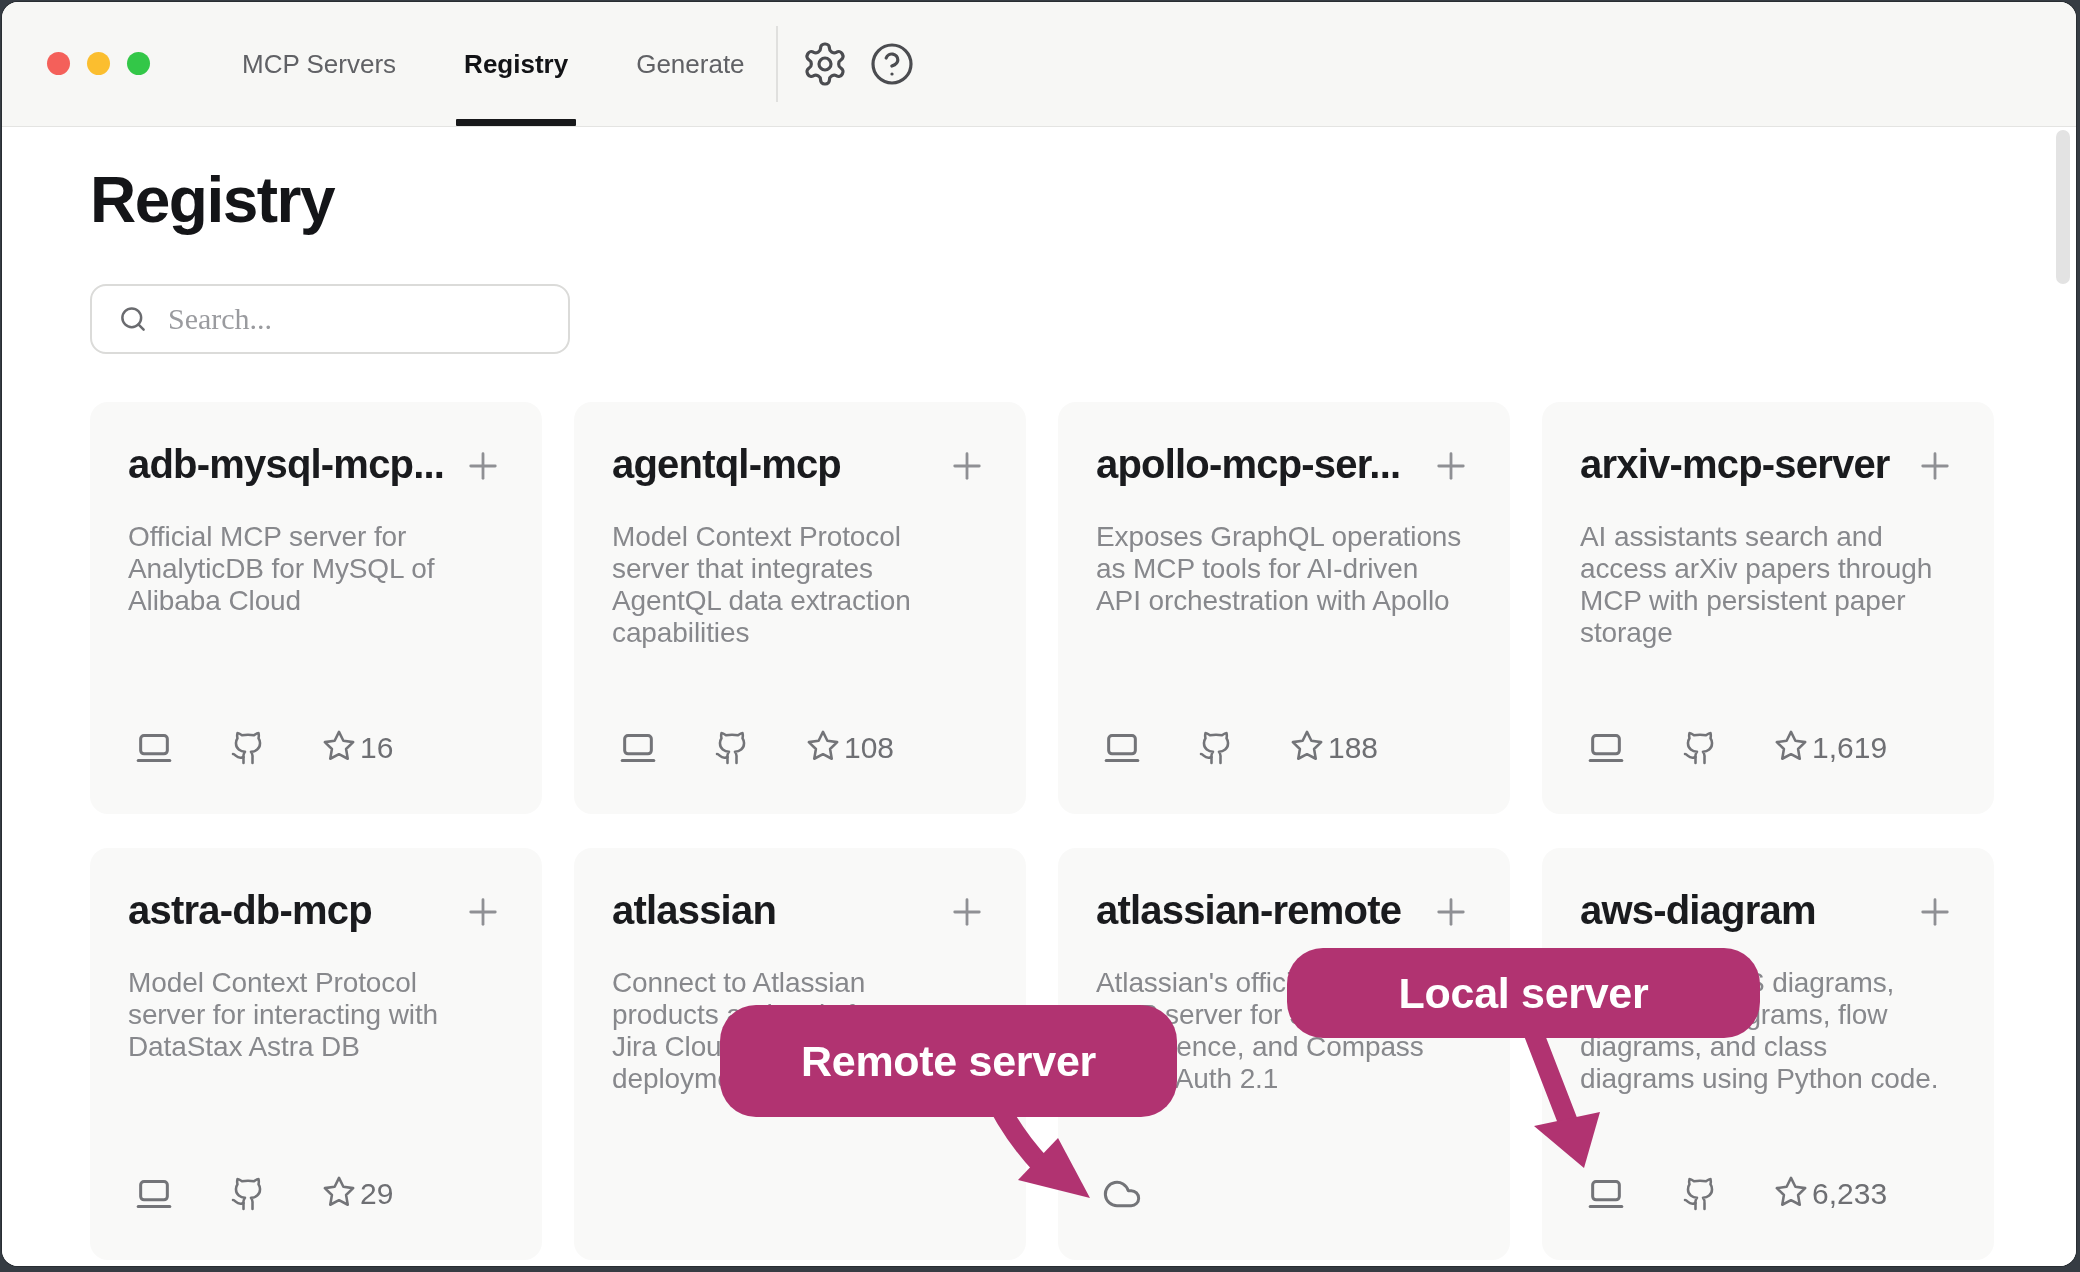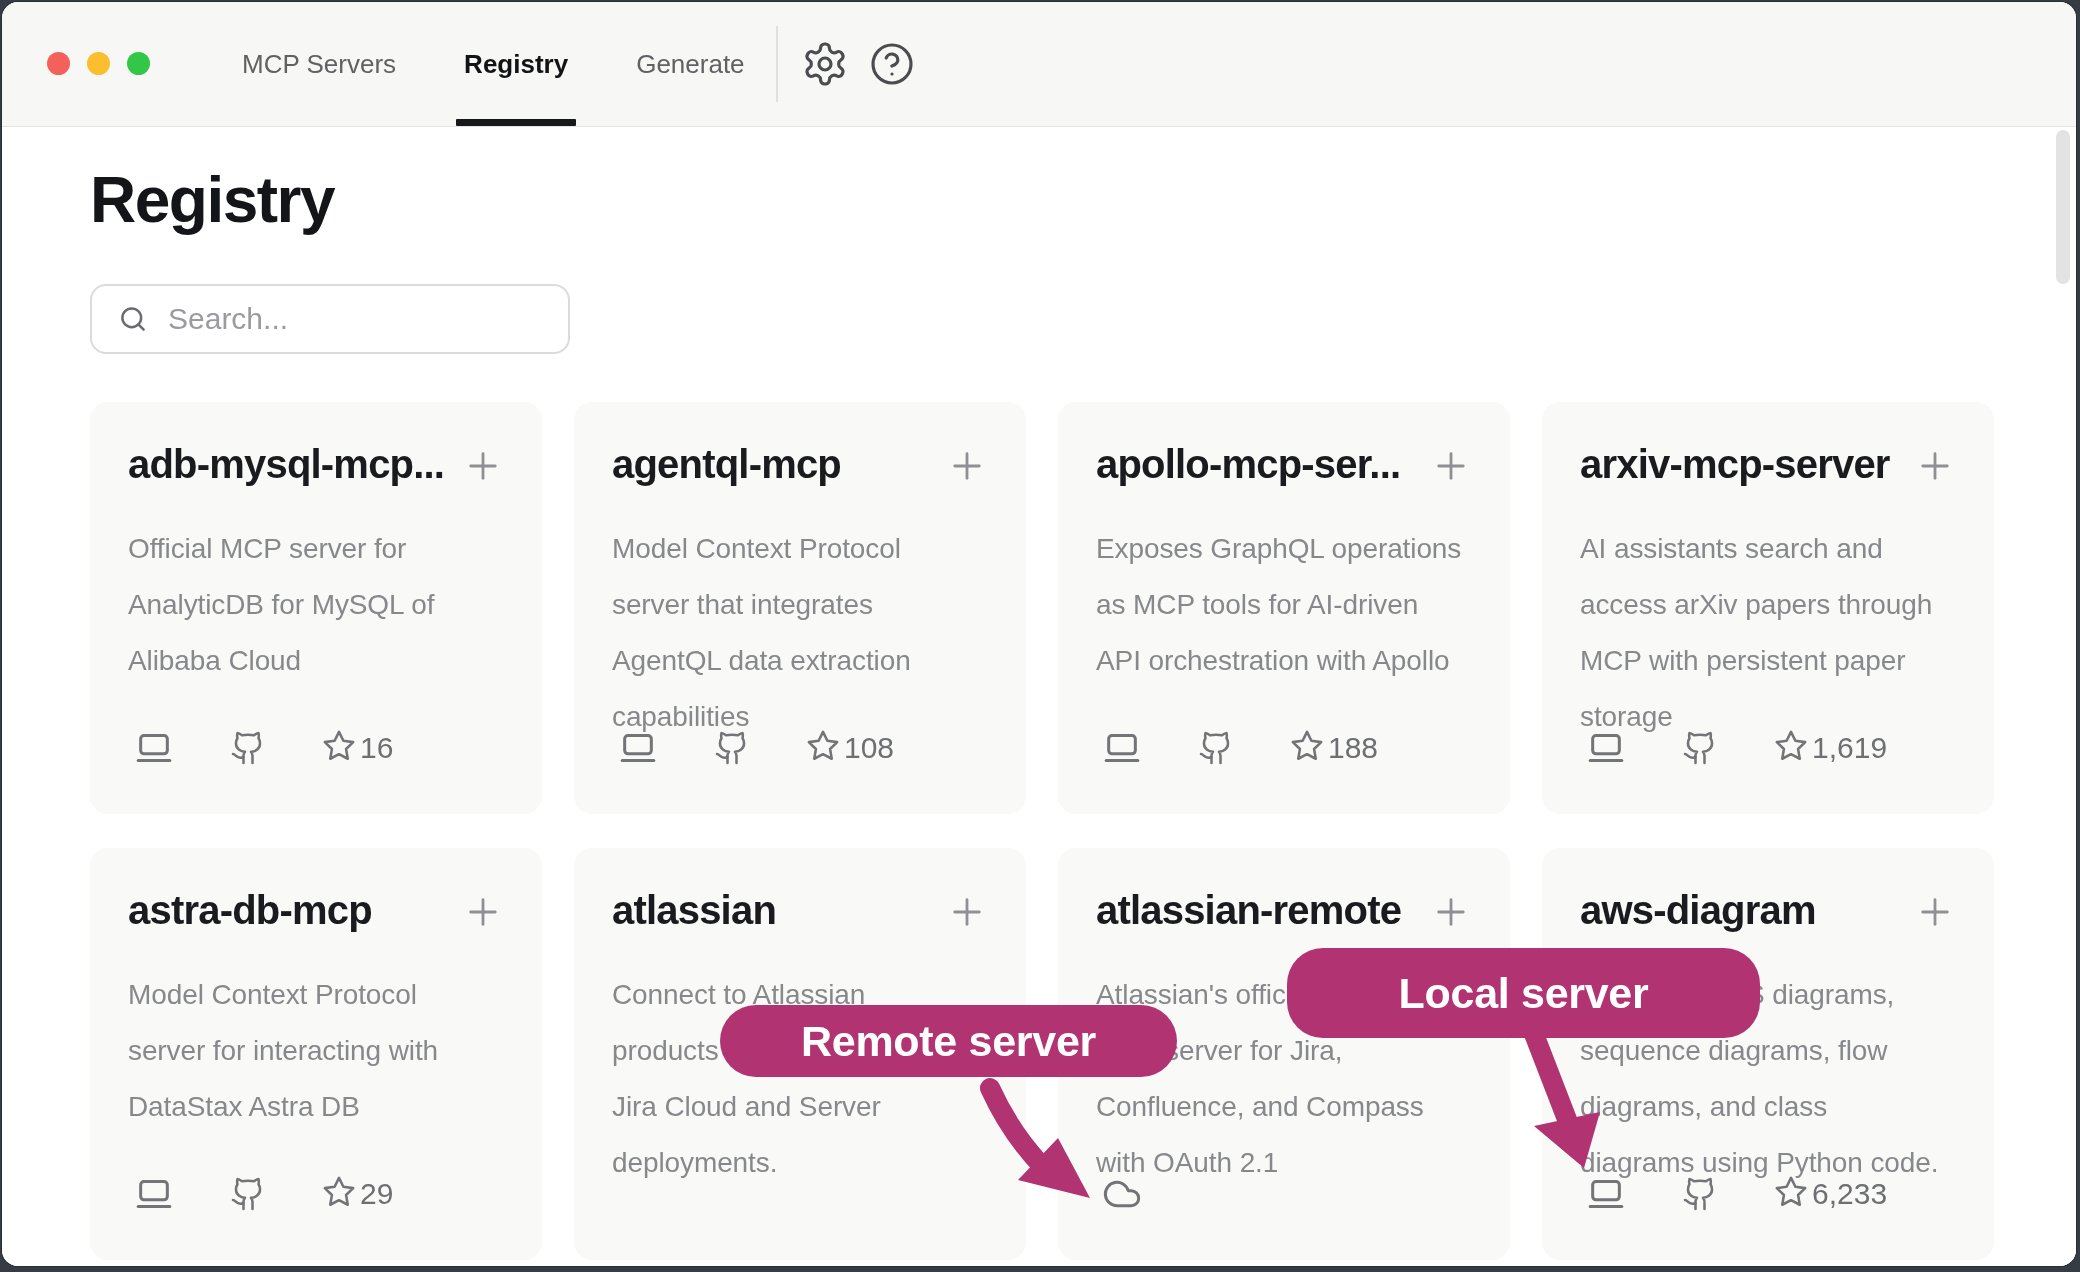--- a/index.html
+++ b/index.html
@@ -21,44 +21,44 @@
   .tb-icon svg{width:48px;height:48px;}
   .tb-gear{left:799px;} .tb-help{left:866px;}
   
   .content{position:absolute;left:0;top:125px;right:0;bottom:0;background:#ffffff;}
   .page-title{position:absolute;left:88px;top:36px;font-size:64px;font-weight:700;color:#141518;letter-spacing:-1.5px;margin:0;}
   .search-box{position:absolute;left:88px;top:157px;width:480px;height:70px;background:#fff;border:2px solid #dbdbd9;
     border-radius:16px;box-sizing:border-box;display:flex;align-items:center;}
   .search-box .s-icon{width:30px;height:30px;margin-left:26px;color:#6a6b6f;flex:none;}
   .search-box .s-icon svg{width:30px;height:30px;}
   .search-input{border:none;outline:none;background:transparent;font-size:30px;color:#000000;margin-left:18px;width:380px;
-    font-family:Liberation Sans, sans-serif;}
+    font-family:Liberation Serif, serif;}
   .search-input::placeholder{color:#9a9b9f;}
   
   .grid{position:absolute;left:88px;top:275px;display:grid;grid-template-columns:repeat(4,452px);grid-auto-rows:412px;
     column-gap:32px;row-gap:34px;}
   .card{position:relative;background:#f9f9f8;border-radius:18px;box-sizing:border-box;padding:40px 38px;}
   .card-head{display:flex;justify-content:space-between;align-items:flex-end;}
   .card-title{margin:0;font-size:40px;font-weight:700;color:#1a1b1e;letter-spacing:-0.8px;white-space:nowrap;}
   .plus-btn{background:none;border:none;padding:0;margin:2px 0 0 8px;width:42px;height:42px;color:#8f9094;cursor:pointer;flex:none;}
   .plus-btn svg{width:42px;height:42px;}
-  .card-desc{margin:34px 0 0 0;font-size:28px;line-height:56px;color:#87888c;letter-spacing:-0.1px;
+  .card-desc{margin:34px 0 0 0;font-size:28px;line-height:32px;color:#87888c;letter-spacing:-0.1px;
     white-space:pre-line;width:420px;}
   .card-footer{position:absolute;left:44px;bottom:46px;display:flex;align-items:center;gap:56px;color:#737478;}
   .cf-icon{display:flex;align-items:center;}
   .cf-icon svg{width:40px;height:40px;}
   .stars{display:flex;align-items:center;gap:4px;}
   .stars svg{width:34px;height:34px;}
   .star-count{font-size:30px;color:#6e6f73;}
   
   .scroll-thumb{position:absolute;right:6px;top:128px;width:14px;height:154px;background:#e3e3e3;border-radius:7px;}
   
   .anno-bubble{position:absolute;background:#b13371;color:#ffffff;font-weight:700;font-size:43px;letter-spacing:-0.3px;
     display:flex;align-items:center;justify-content:center;border-radius:36px;z-index:20;}
-  .bubble-remote{left:720px;top:1005px;width:457px;height:72px;}
+  .bubble-remote{left:720px;top:1005px;width:457px;height:112px;}
   .bubble-local{left:1287px;top:948px;width:473px;height:90px;}
   .arrows{position:absolute;left:0;top:0;width:2080px;height:1272px;z-index:19;pointer-events:none;}
 </style>
 </head>
 <body>
 
 <div class="stage">
 <div class="window">
 
   <svg width="0" height="0" style="position:absolute" aria-hidden="true">

